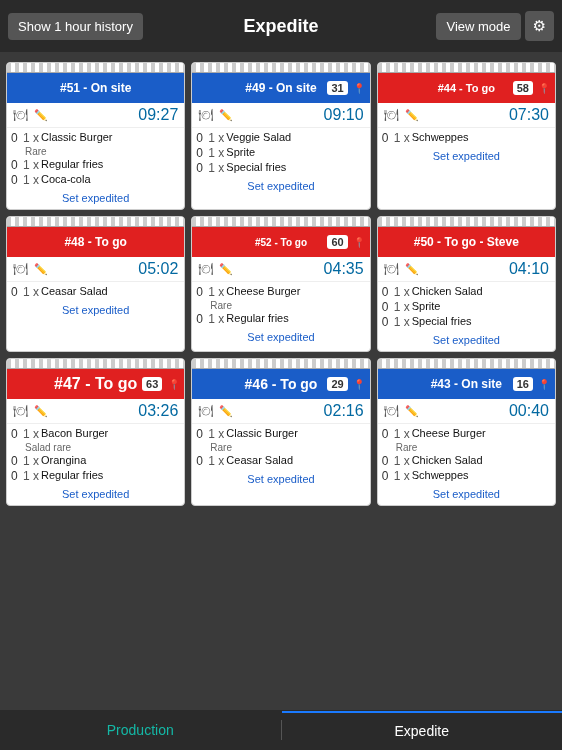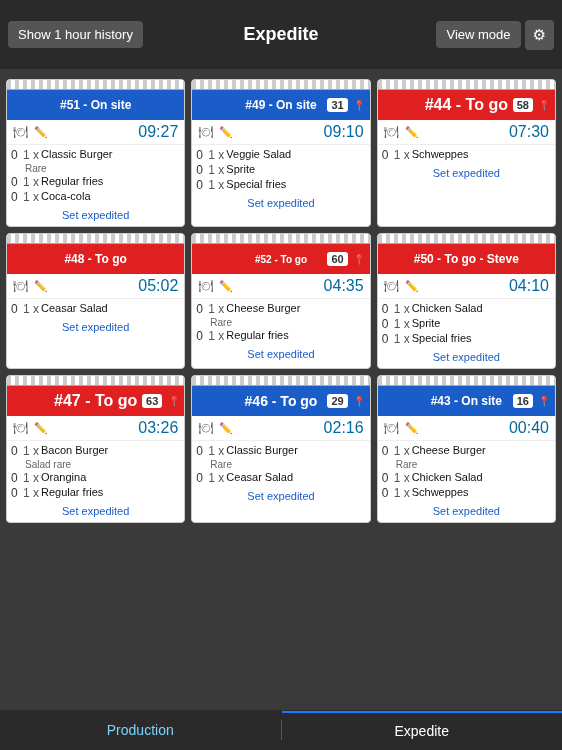--- a/index.html
+++ b/index.html
@@ -7,21 +7,21 @@
       background: #3a3a3a;
       font-family: Arial, sans-serif;
       width: 562px;
       height: 750px;
       overflow: hidden;
       position: relative;
     }
     
     .top-bar {
       background: #2a2a2a;
-      height: 69px;
+      height: 52px;
       display: flex;
       align-items: center;
       justify-content: space-between;
       padding: 0 8px;
     }
     .top-bar-title {
       color: white;
       font-size: 18px;
       font-weight: bold;
       position: absolute;
@@ -172,21 +172,21 @@
       left: 0;
       right: 0;
       height: 40px;
       background: #2a2a2a;
       display: flex;
       align-items: center;
     }
     .bottom-tab {
       flex: 1;
       text-align: center;
-      color: #7dd3fc;
+      color: #14b8a6;
       font-size: 14px;
       cursor: pointer;
       padding: 10px 0;
     }
     .bottom-tab.active {
       color: white;
       border-top: 2px solid #1a7aff;
     }
     .bottom-divider {
       width: 1px;
@@ -266,21 +266,21 @@
           <span class="order-qty">0</span>
           <span style="font-size: 12px; color: rgb(85, 85, 85);"> 1 x </span>
           <span class="order-item-text">Special fries</span>
         </div>
       </div>
       <span class="set-expedited">Set expedited</span>
     </div>
     <div class="order-card">
       <div class="torn-top"></div>
       <div class="card-header red">
-        <span style="font-size: 16px;">#44 - To go</span>
+        <span style="font-size: 11px;">#44 - To go</span>
         <span class="badge">58</span>
         <span class="pin-icon" style="color: rgb(255, 102, 102); font-size: 10px;">📍</span>
       </div>
       <div class="card-subheader">
         <span class="icon-small" style="font-size: 12px;">🍽</span>
         <span class="icon-small" style="font-size: 11px;">✏️</span>
         <span class="card-time">07:30</span>
       </div>
       <div class="card-body">
         <div class="order-row">

